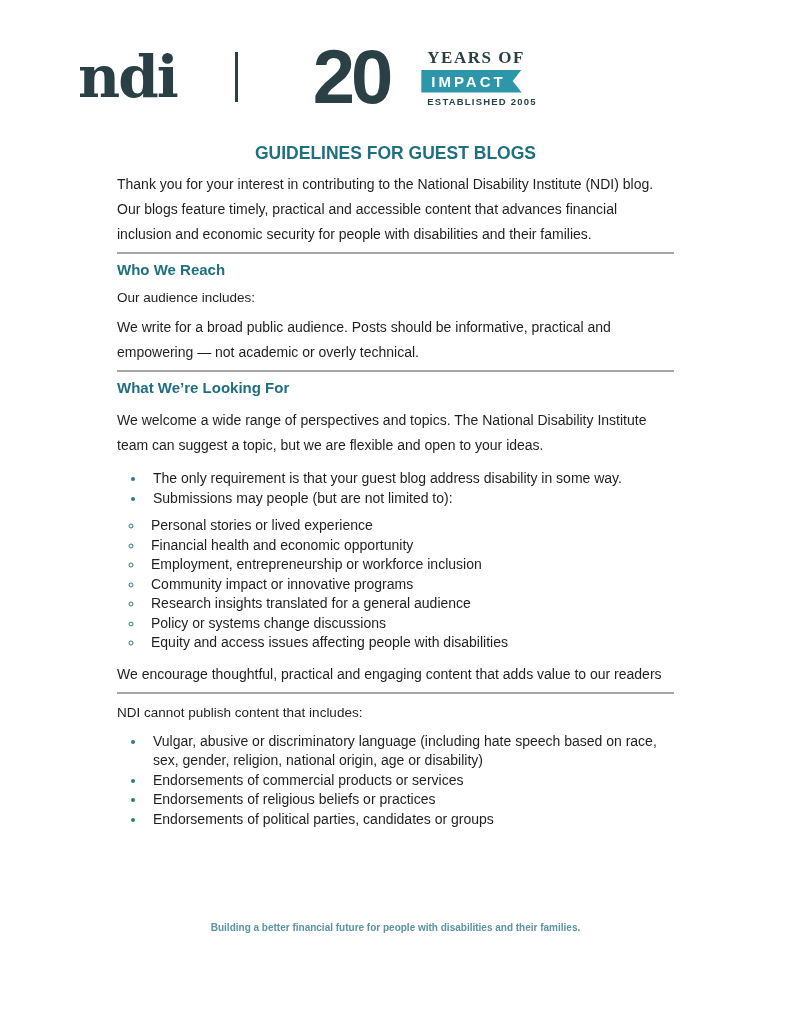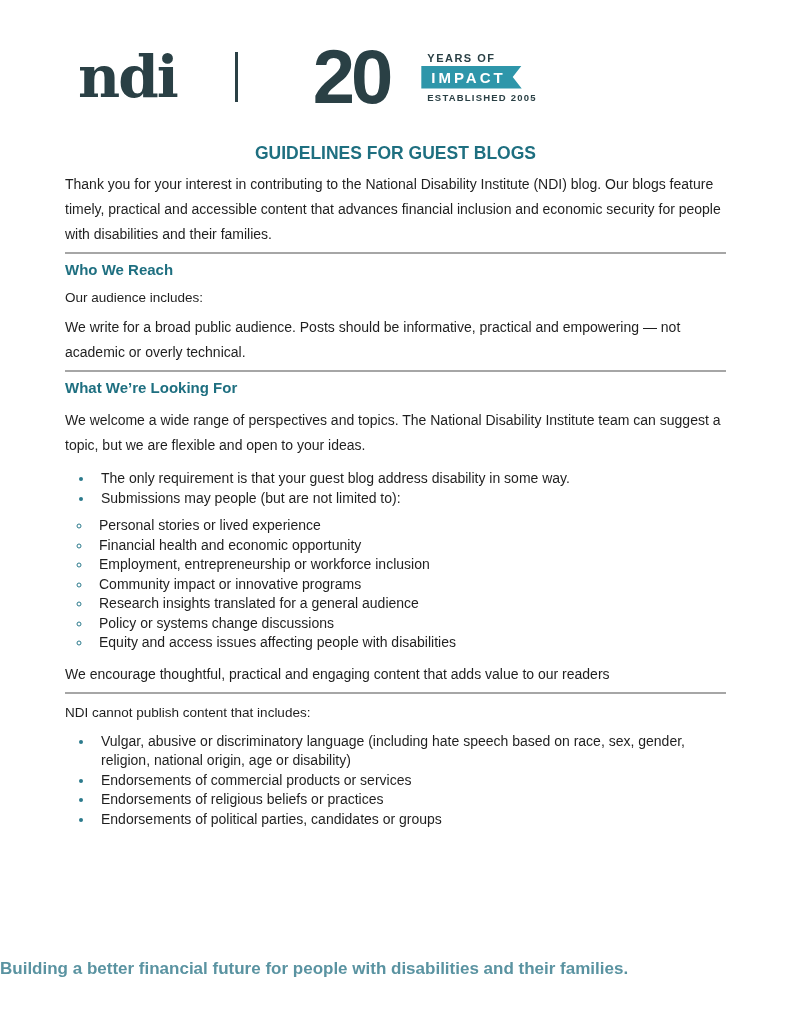--- a/index.html
+++ b/index.html
@@ -14,21 +14,21 @@
   *{box-sizing:border-box;}
   html,body{margin:0;padding:0;background:#ffffff;}
   .page{
     position:relative;
     width:791px;height:1024px;
     background:#ffffff;
     overflow:hidden;
     font-family:"Liberation Sans",sans-serif;
     color:var(--body-text);
   }
-  .content{padding:0 65px;}
+  .content{padding:0 117px;}
 
   
   .logo{
     display:flex;align-items:center;
     margin:44px 0 0 78px;
     height:66px;
     gap:48px;
   }
   .logo-ndi{
     font-family:"DejaVu Serif",serif;
@@ -38,22 +38,22 @@
   .logo-bar{width:3px;height:50px;background:var(--logo-dark);margin:0 8px 0 10px;}
   .logo-20{
     font-weight:bold;font-size:76px;line-height:0.85;
     color:var(--logo-dark);letter-spacing:-4px;margin-left:19px;
   }
   .logo-stack{
     display:flex;flex-direction:column;align-items:flex-start;
     margin-left:-16px;position:relative;z-index:2;
   }
   .logo-yearsof{
-    font-weight:bold;font-size:11px;letter-spacing:1.5px;
-    color:var(--logo-dark);padding-left:6px;
+    font-weight:bold;font-size:17px;letter-spacing:1.5px;
+    color:var(--logo-dark);padding-left:6px;font-family:Liberation Serif, serif;
   }
   .logo-ribbon{
     margin-top:2px;
     background:var(--ribbon-teal);
     color:#ffffff;font-weight:bold;font-size:15px;letter-spacing:3px;
     padding:3px 16px 3px 10px;
     clip-path:polygon(0 0,100% 0,calc(100% - 9px) 50%,100% 100%,0 100%);
   }
   .logo-established{
     margin-top:3px;padding-left:6px;
@@ -80,23 +80,24 @@
   .lead-tight{margin-top:11px;font-size:13.5px;line-height:16px;}
   .after{margin-top:9px;}
   ul{margin:0;padding-left:29px;}
   ul.top-list{margin-top:11px;}
   ul.sub-list{margin-top:8px;padding-left:27px;list-style-type:circle;}
   li{font-size:14px;line-height:19.5px;padding-left:7px;}
   li::marker{color:var(--bullet-teal);font-size:13px;}
   ul.sub-list li::marker{color:var(--bullet-teal);}
 
   .footer-tagline{
-    position:absolute;left:0;top:959px;width:100%;
+    position:absolute;left:0;top:922px;width:100%;
+    text-align:center;
     color:var(--footer-teal);
-    font-weight:bold;font-size:17px;
+    font-weight:bold;font-size:10px;
   }
 </style>
 </head>
 <body>
 
 <div class="page">
 
   <div class="logo">
     <span class="logo-ndi">ndi</span>
     <span class="logo-bar"></span>

